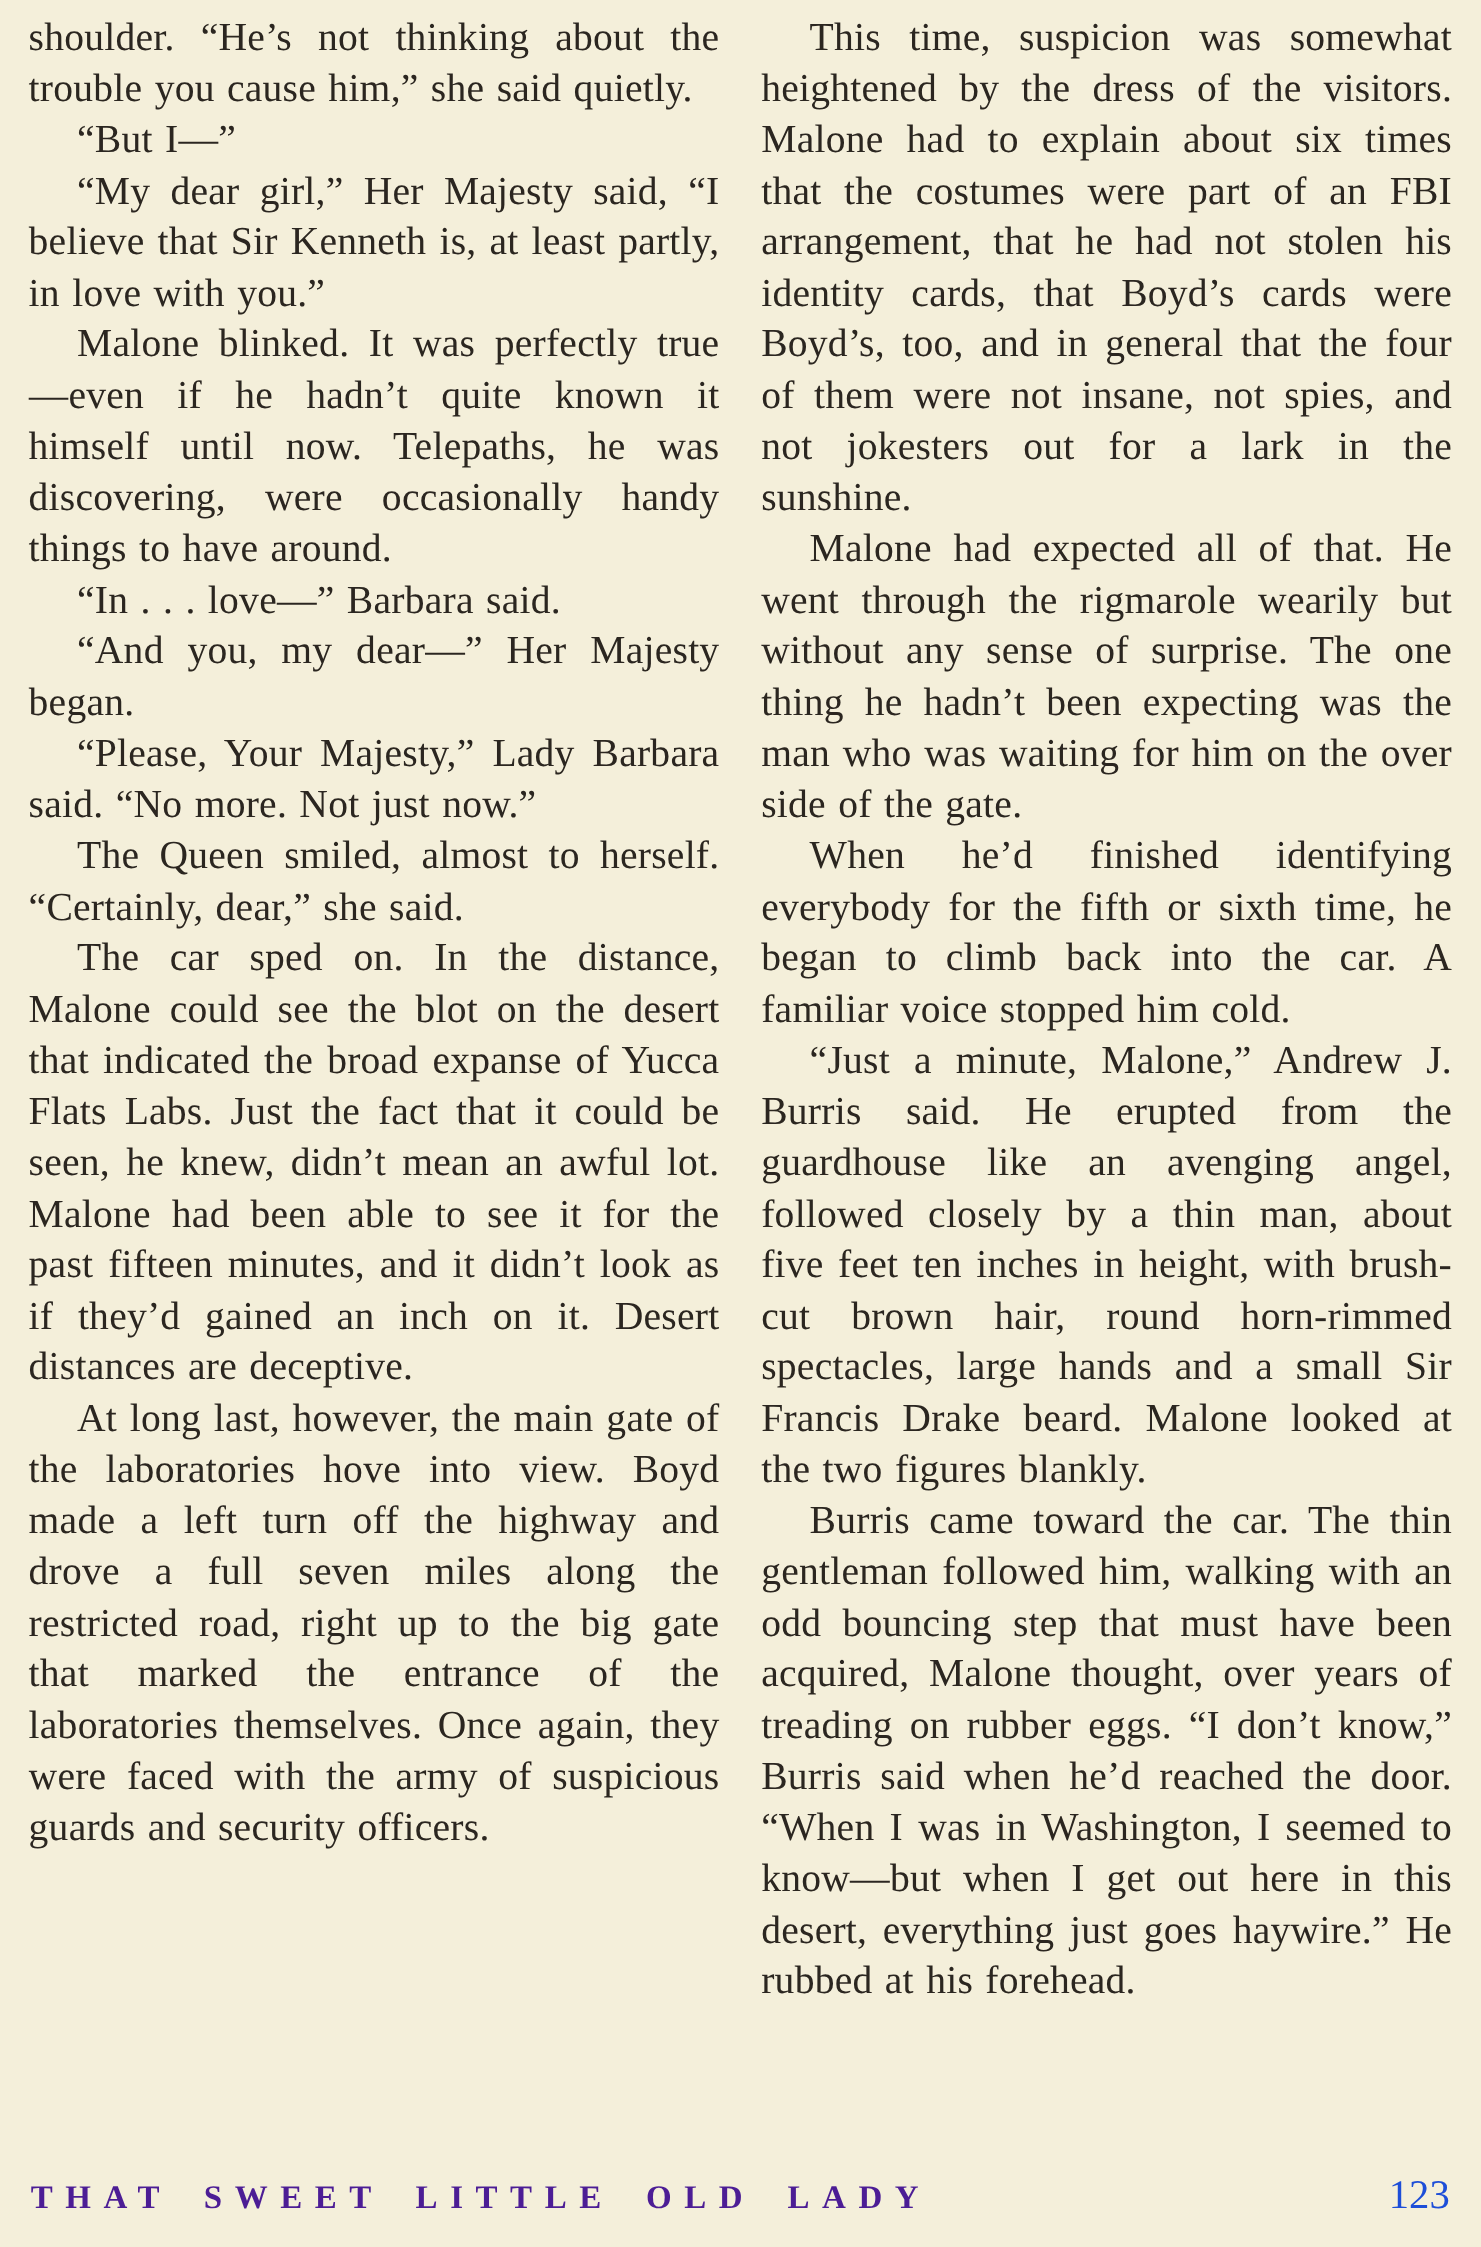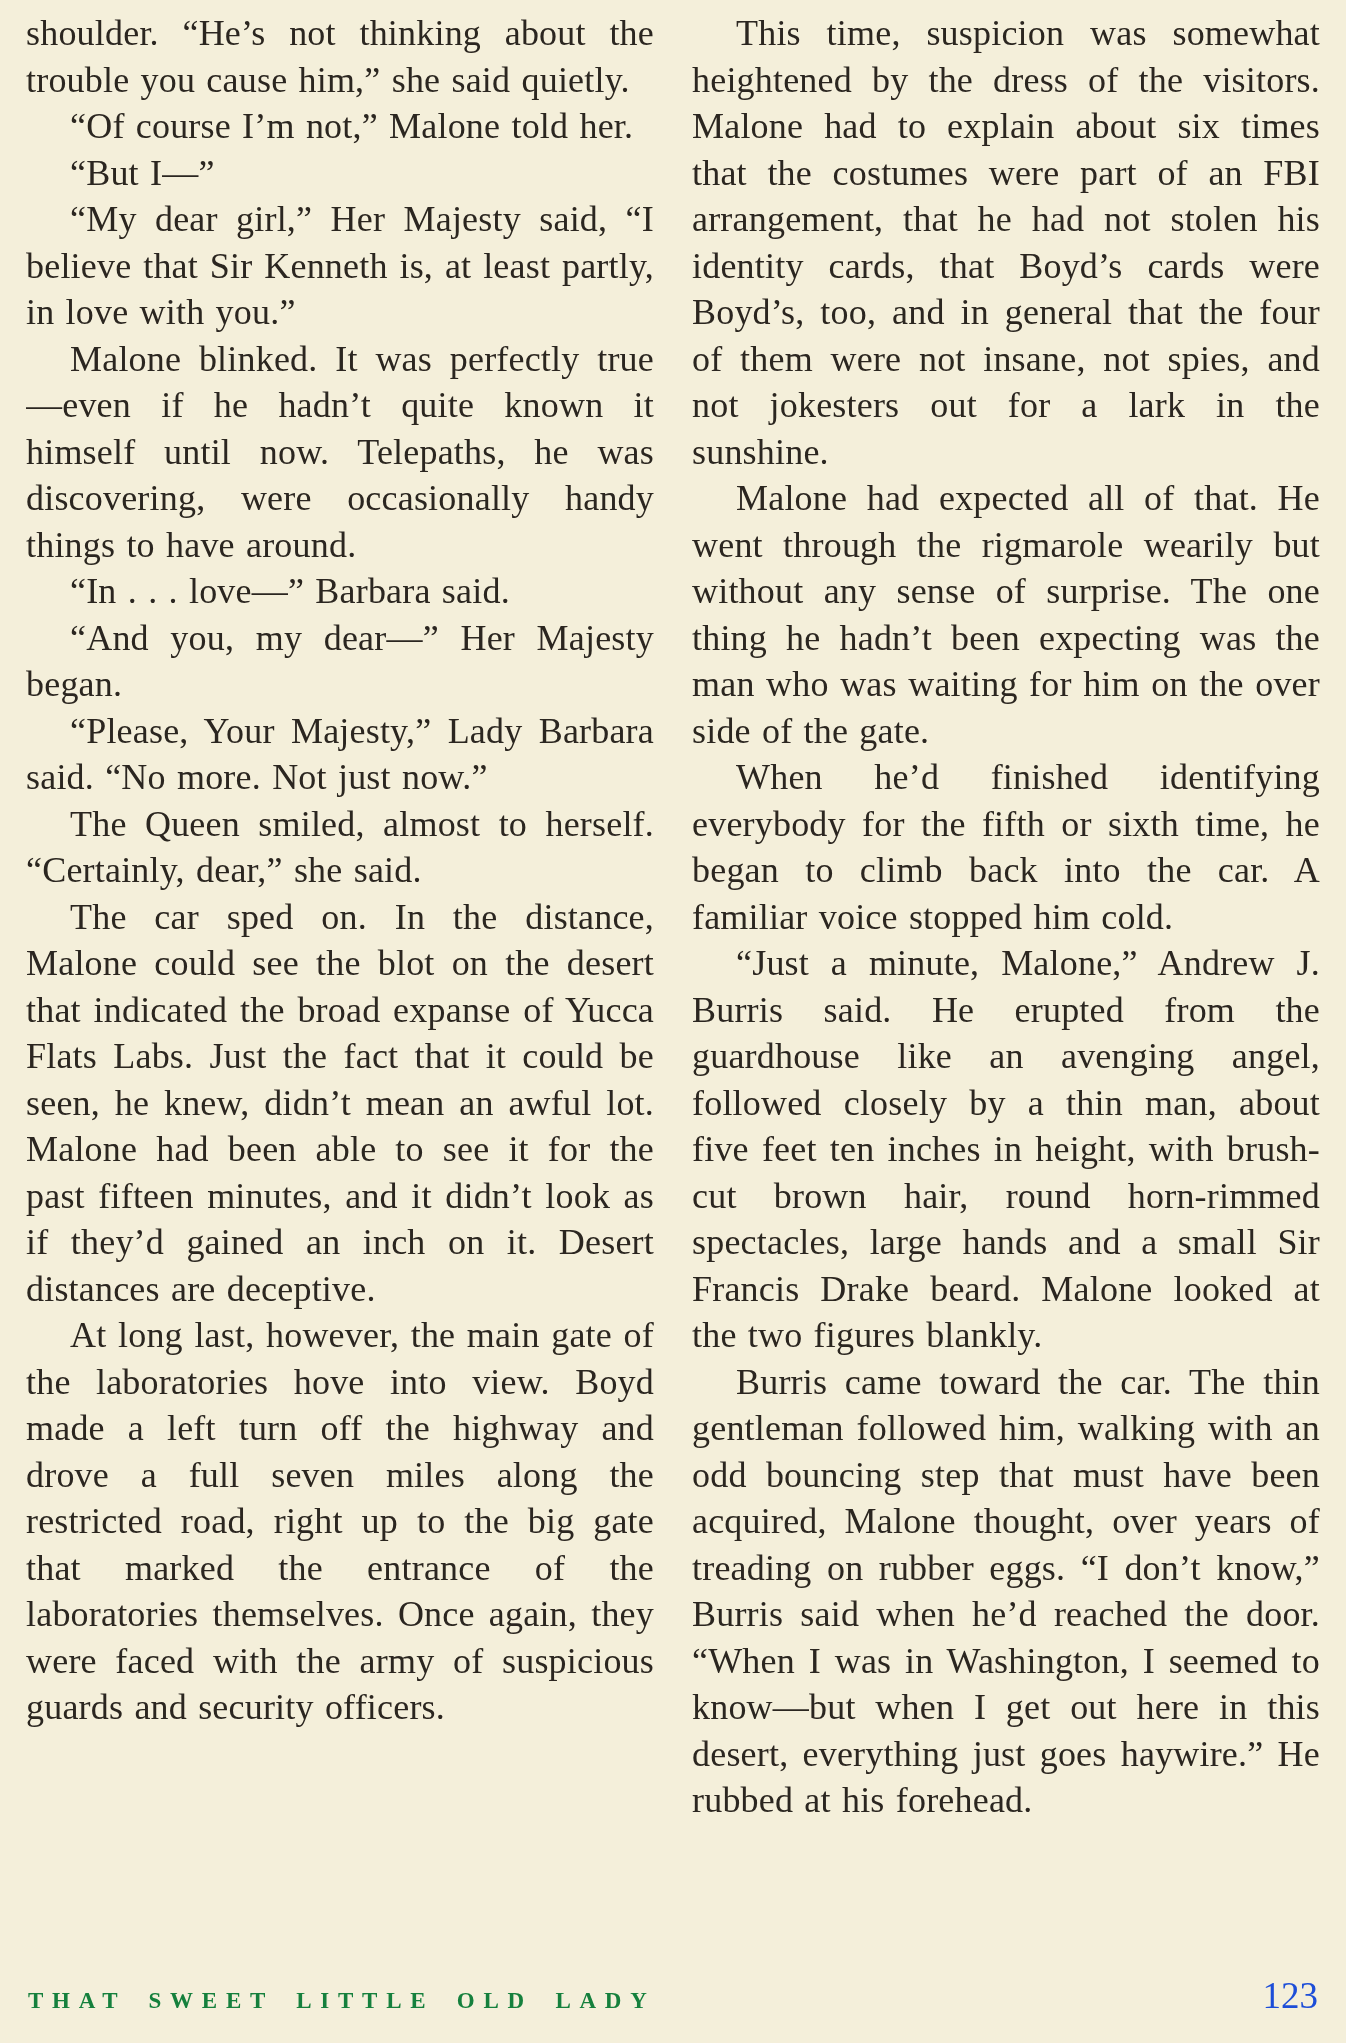--- a/index.html
+++ b/index.html
@@ -50,39 +50,38 @@
   }
   .footer {
     flex: 0 0 auto;
     display: flex;
     justify-content: space-between;
     align-items: baseline;
     margin-top: 18px;
     padding: 0 2px;
   }
   .running-title {
-    font-size: 23px;
+    font-size: 30px;
     font-weight: bold;
     letter-spacing: 0.38em;
     word-spacing: 0.35em;
-    color: #15803d;
+    color: #4c1d95;
   }
   .page-number {
     font-size: 37px;
     color: #1d4ed8;
   }
 </style>
 </head>
 <body style="background: rgb(244, 239, 218); color: rgb(43, 38, 32);">
 
 <div class="page">
   <div class="columns">
     <div class="column">
         <p class="no-indent ">shoulder. “He’s not thinking about the trouble you cause him,” she said quietly.</p>
-        <p class="">“Of course I’m not,” Malone told her.</p>
         <p class="">“But I—”</p>
         <p class="">“My dear girl,” Her Majesty said, “I believe that Sir Kenneth is, at least partly, in love with you.”</p>
         <p class="">Malone blinked. It was perfectly true—even if he hadn’t quite known it himself until now. Telepaths, he was discovering, were occasionally handy things to have around.</p>
         <p class="">“In . . . love—” Barbara said.</p>
         <p class="">“And you, my dear—” Her Majesty began.</p>
         <p class="">“Please, Your Majesty,” Lady Barbara said. “No more. Not just now.”</p>
         <p class="">The Queen smiled, almost to herself. “Certainly, dear,” she said.</p>
         <p class="gap-before">The car sped on. In the distance, Malone could see the blot on the desert that indicated the broad expanse of Yucca Flats Labs. Just the fact that it could be seen, he knew, didn’t mean an awful lot. Malone had been able to see it for the past fifteen minutes, and it didn’t look as if they’d gained an inch on it. Desert distances are deceptive.</p>
         <p class="">At long last, however, the main gate of the laboratories hove into view. Boyd made a left turn off the highway and drove a full seven miles along the restricted road, right up to the big gate that marked the entrance of the laboratories themselves. Once again, they were faced with the army of suspicious guards and security officers.</p>
       </div>

